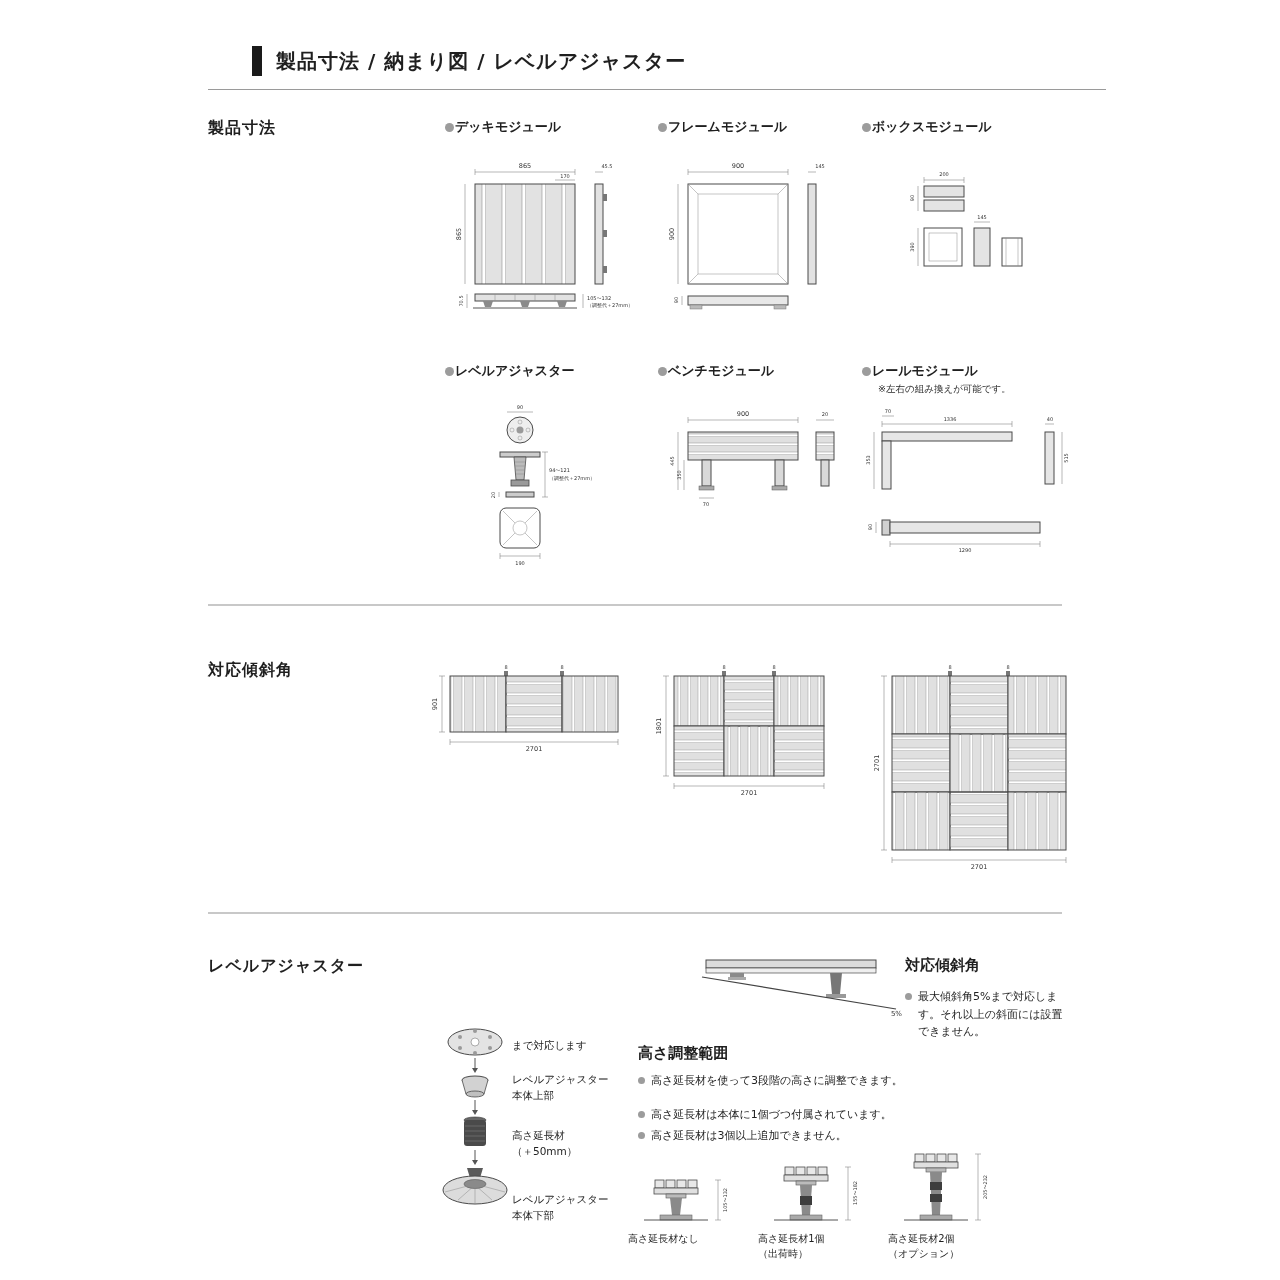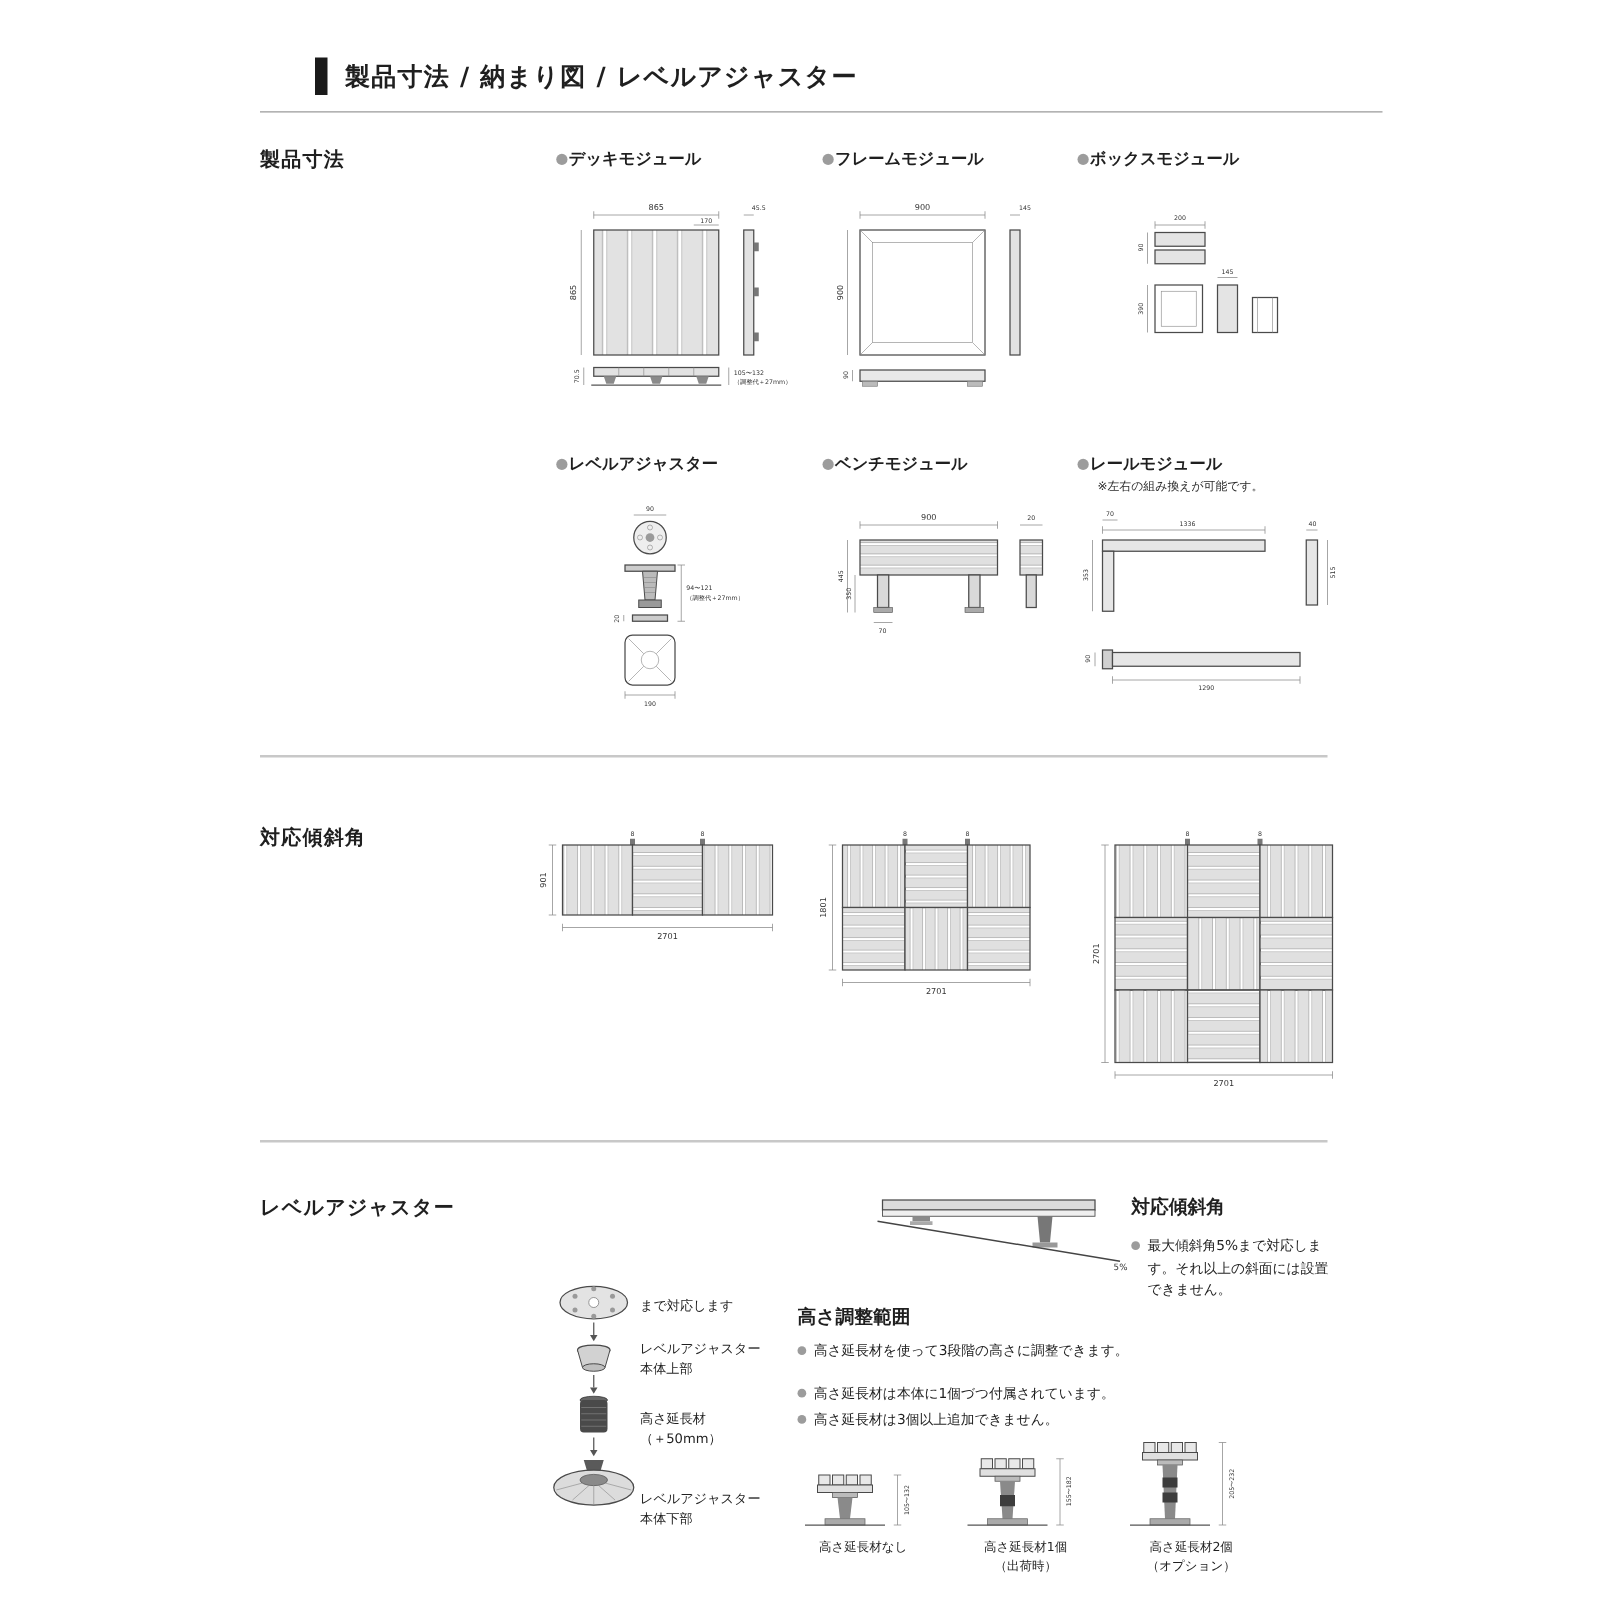--- a/index.html
+++ b/index.html
@@ -12,21 +12,21 @@
   .htitle{font-size:20px;font-weight:bold;letter-spacing:1px;}
   .sechead{font-size:16px;font-weight:bold;letter-spacing:1px;}
   .subhead{font-size:15px;font-weight:bold;text-align:center;}
   .mlabel{display:flex;align-items:center;font-size:13px;font-weight:bold;gap:1px;white-space:nowrap;}
   .bullet{width:9px;height:9px;border-radius:50%;background:#9c9c9c;display:inline-block;flex:none;}
   .mnote{font-size:9.5px;color:#2a2a2a;margin:3px 0 0 16px;}
   .divider{height:2px;background:#c8c8c8;}
   .note{font-size:11px;line-height:1.6;display:flex;gap:6px;align-items:flex-start;}
   .nbullet{width:7px;height:7px;border-radius:50%;background:#9c9c9c;flex:none;margin-top:5px;}
   .plabel{font-size:10.5px;line-height:1.5;}
-  .caption{font-size:10px;text-align:center;line-height:1.45;}
+  .caption{font-size:10px;line-height:1.45;}
   svg{display:block;}
   svg .dln{stroke:#888;stroke-width:0.6;fill:none;}
   svg .oln{stroke:#4a4a4a;stroke-width:1;fill:none;}
   svg .thin{stroke:#8a8a8a;stroke-width:0.5;fill:none;}
   svg text{font-family:"DejaVu Sans","Liberation Sans",sans-serif;}
   svg .dim{font-size:6.5px;fill:#333;}
   svg .dimS{font-size:5px;fill:#333;}
   svg .dimM{font-size:7px;fill:#333;}
 </style>
 </head>

